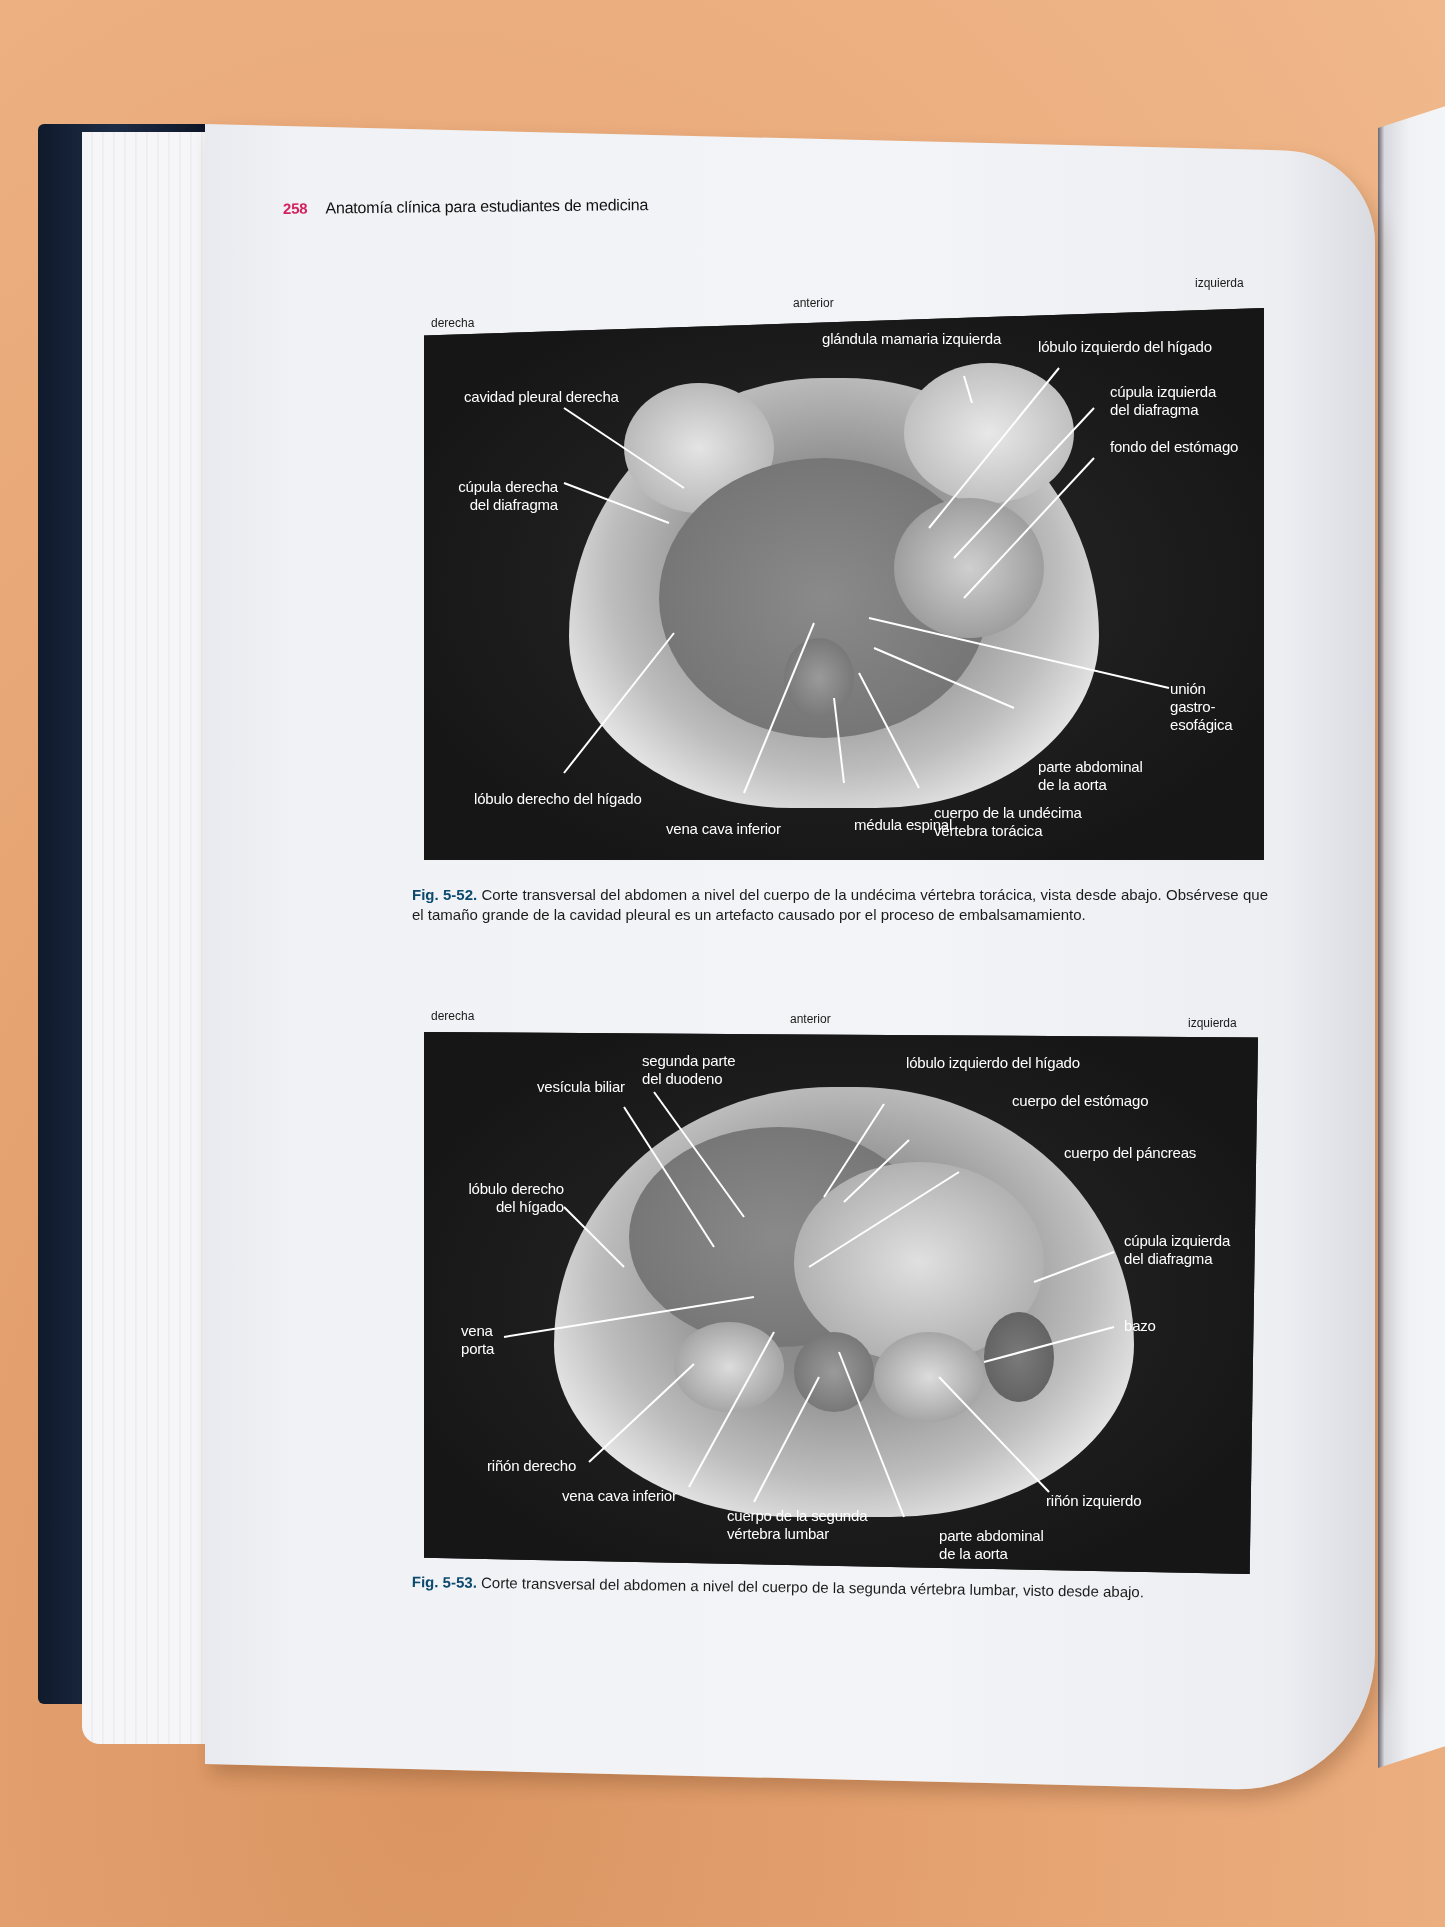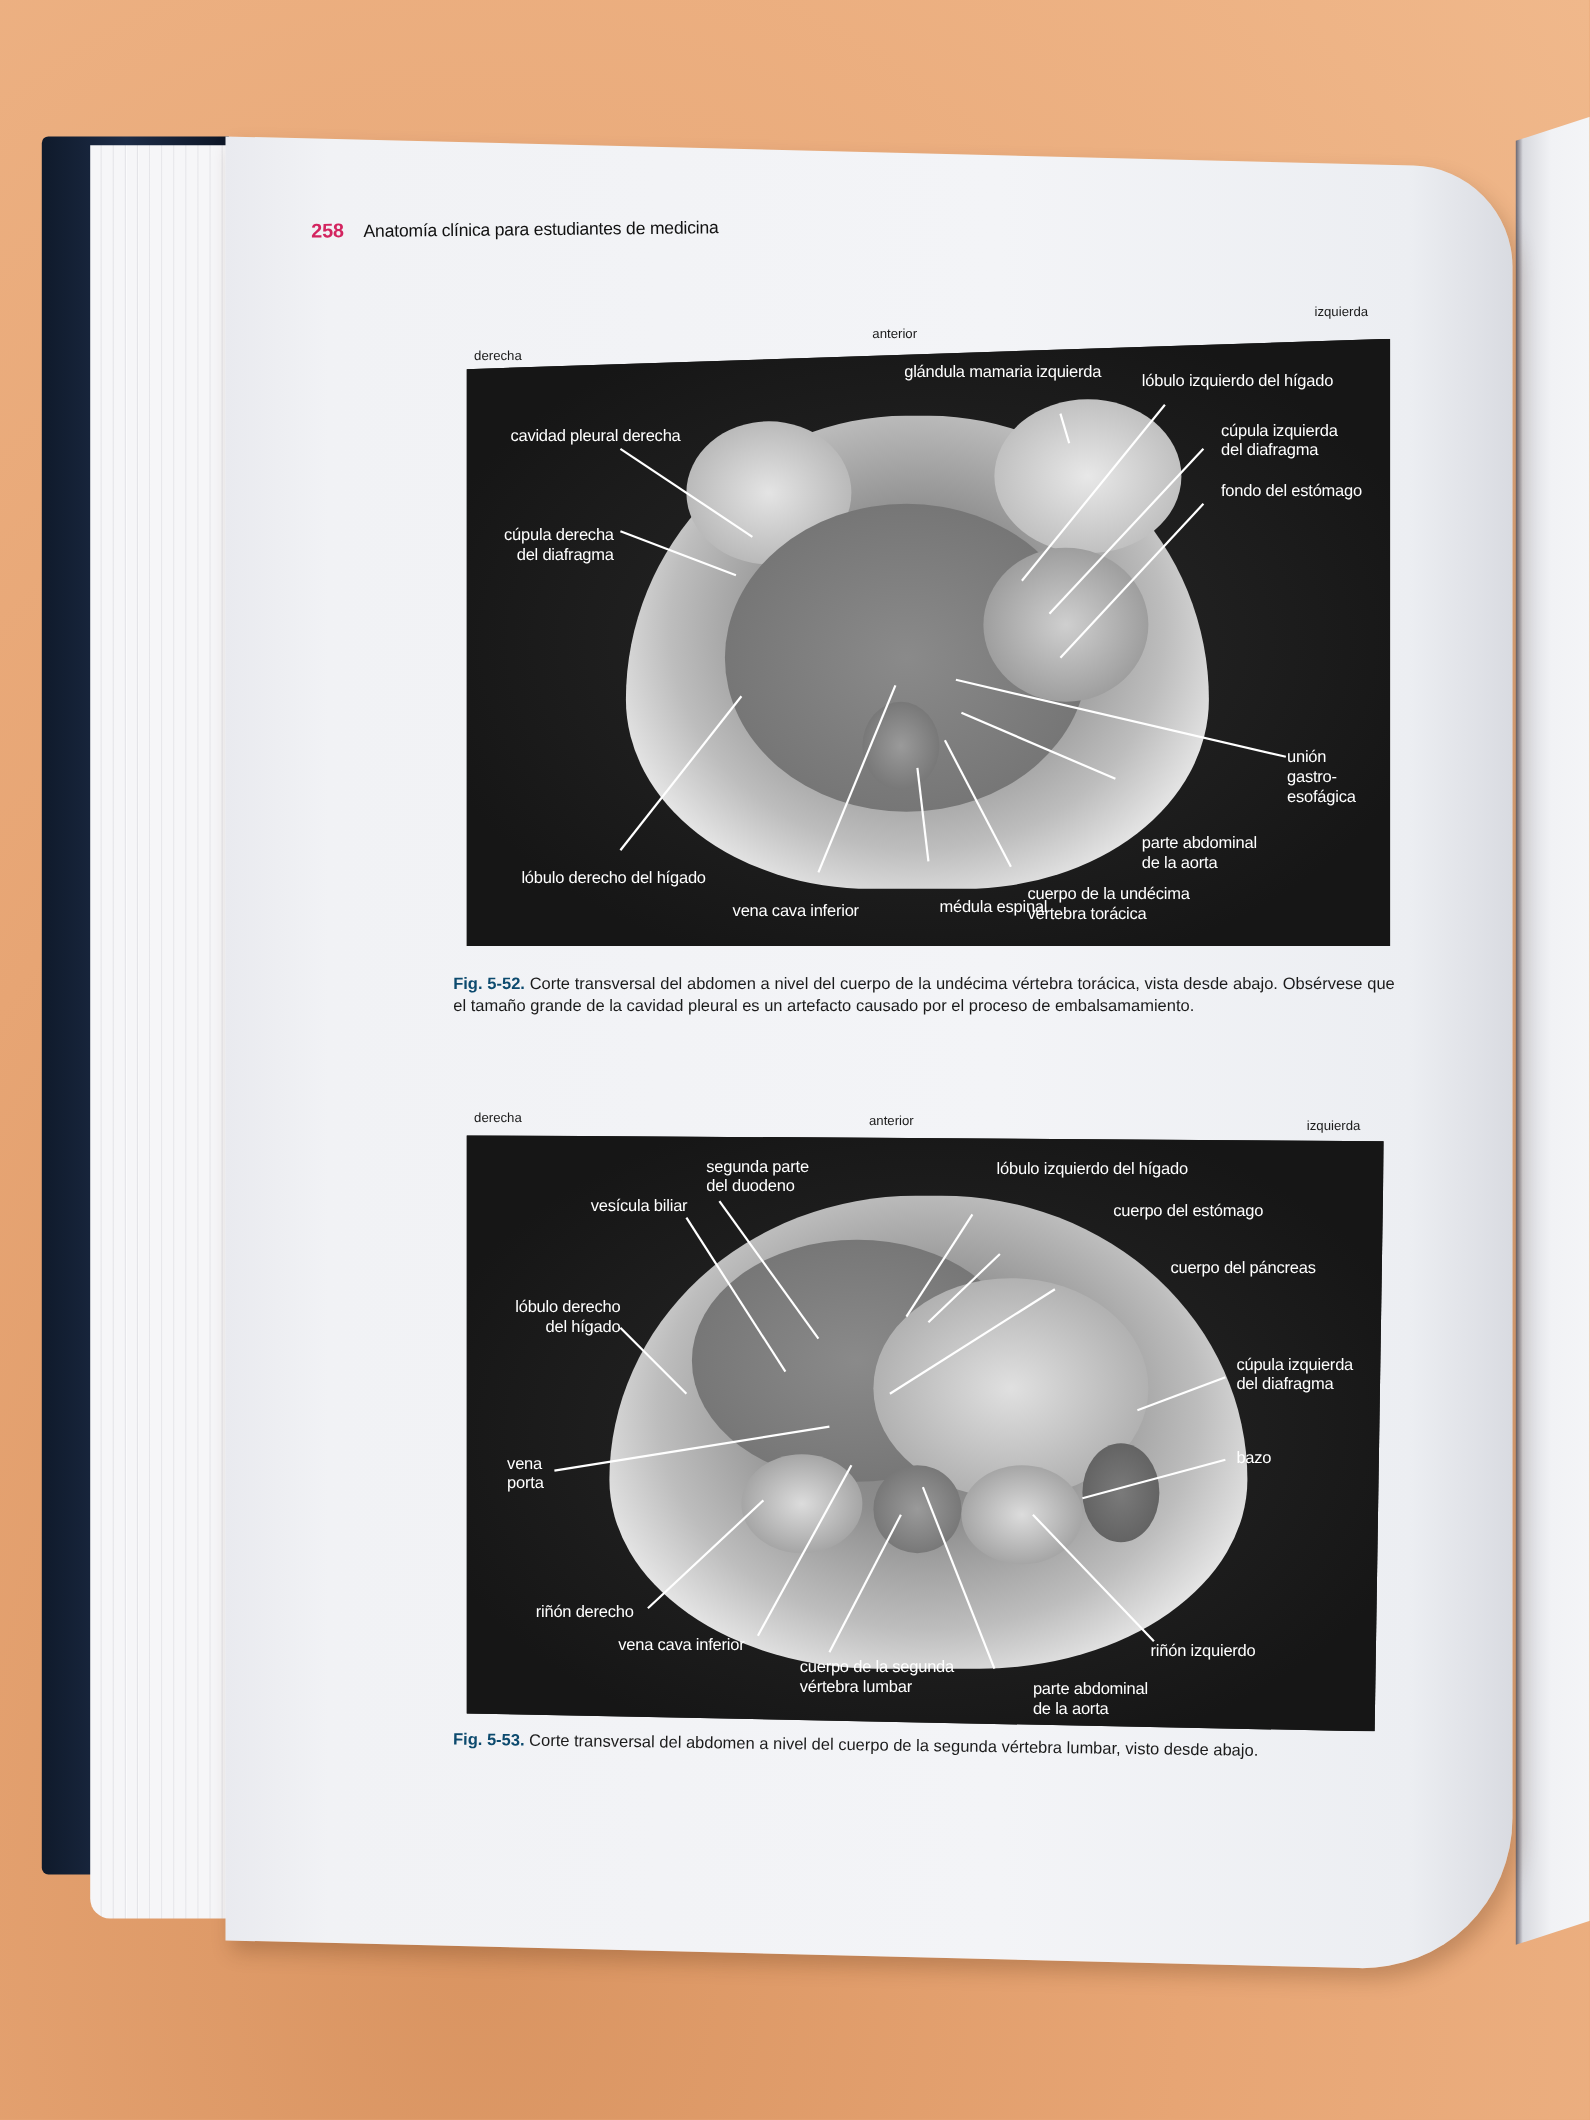--- a/index.html
+++ b/index.html
@@ -34,21 +34,21 @@
   .right-page {
     position: absolute; left: 1378px; top: 128px; width: 80px; height: 1640px;
     background: linear-gradient(90deg, #6a6670 0%, #d8d9de 8%, #f1f2f5 40%, #f5f6f8 100%);
     transform: skewY(-18deg); transform-origin: left top;
   }
   .running-head {
     position: absolute; left: 283px; top: 198px; font-family: "Liberation Sans", sans-serif;
     font-size: 16px; color: #111; display: flex; align-items: baseline; gap: 18px;
     transform: rotate(-0.6deg); letter-spacing: -0.2px;
   }
-  .page-num { color: #d3245f; font-weight: bold; font-size: 18px; }
+  .page-num { color: #d3245f; font-weight: bold; font-size: 15px; }
 
   .orient { position: absolute; font-size: 12px; color: #1a1a1a; }
 
   .figure {
     position: absolute; background: #1c1c1c;
     background-image: radial-gradient(ellipse at 50% 50%, #2a2a2a 0%, #161616 80%);
     overflow: hidden;
   }
   .fig1 { left: 424px; top: 308px; width: 840px; height: 552px; clip-path: polygon(0 5%, 100% 0, 100% 100%, 0 100%); }
   .fig2 { left: 424px; top: 1032px; width: 834px; height: 542px; clip-path: polygon(0 0, 100% 1%, 99% 100%, 0 97%); }
@@ -165,21 +165,21 @@
     <line x1="165" y1="430" x2="270" y2="332"></line>
     <line x1="625" y1="460" x2="515" y2="345"></line>
     <line x1="265" y1="455" x2="350" y2="300"></line>
     <line x1="330" y1="470" x2="395" y2="345"></line>
     <line x1="480" y1="485" x2="415" y2="320"></line>
   </svg>
 
   <div class="label" style="left:218px;top:20px;">segunda parte
 del duodeno</div>
   <div class="label" style="left:482px;top:22px;">lóbulo izquierdo del hígado</div>
-  <div class="label" style="left:113px;top:56px;">vesícula biliar</div>
+  <div class="label" style="left:113px;top:46px;">vesícula biliar</div>
   <div class="label" style="left:588px;top:60px;">cuerpo del estómago</div>
   <div class="label" style="left:640px;top:112px;">cuerpo del páncreas</div>
   <div class="label r" style="left:20px;top:148px;width:120px;">lóbulo derecho
 del hígado</div>
   <div class="label" style="left:700px;top:200px;">cúpula izquierda
 del diafragma</div>
   <div class="label" style="left:37px;top:290px;">vena
 porta</div>
   <div class="label" style="left:700px;top:285px;">bazo</div>
   <div class="label" style="left:63px;top:425px;">riñón derecho</div>

